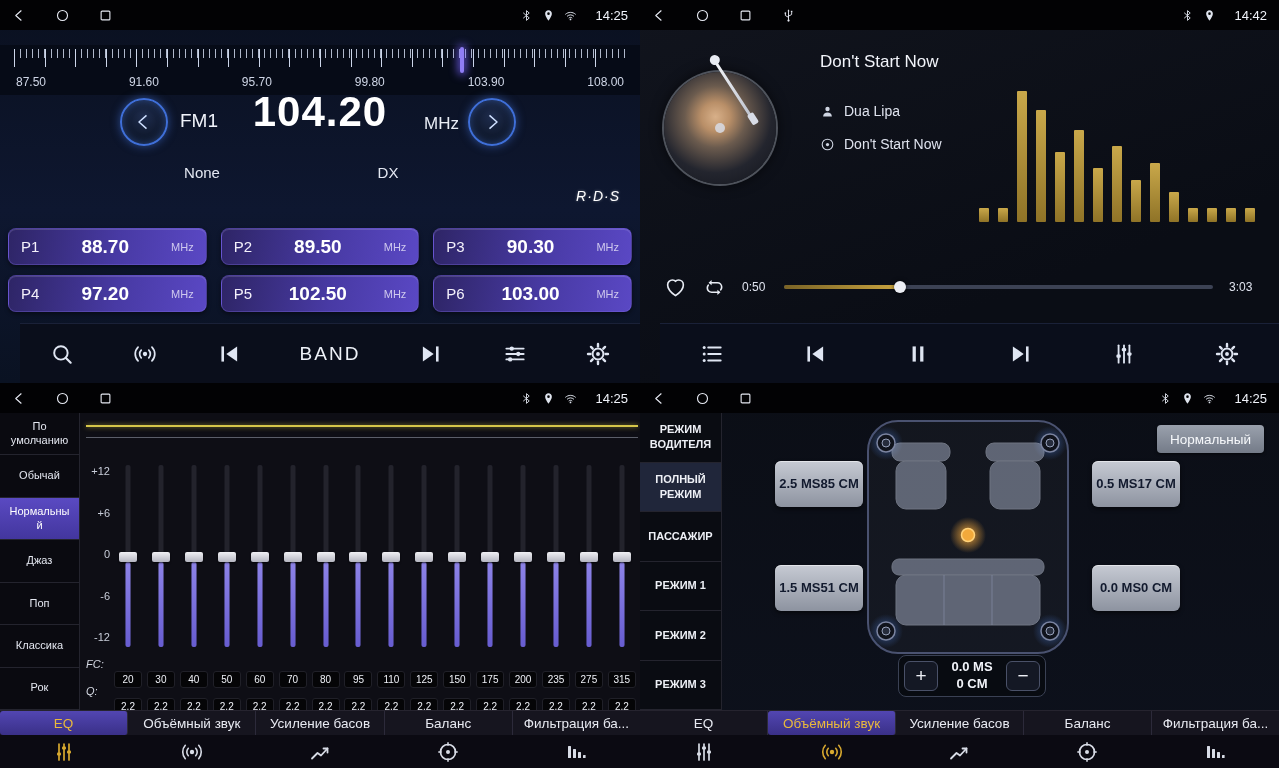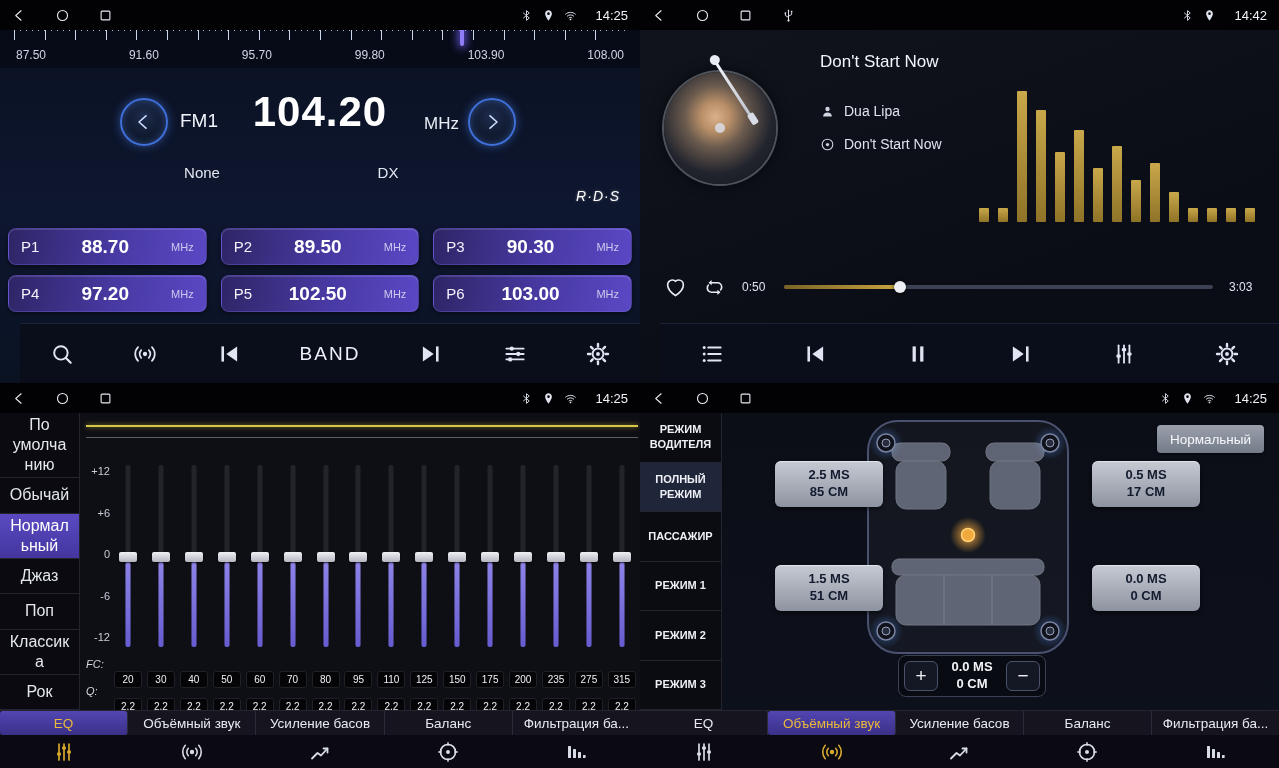--- a/index.html
+++ b/index.html
@@ -16,21 +16,21 @@
   .nav-btn svg { width:15px; height:15px; }
   .status-right { display:flex; gap:9px; align-items:center; color:#dfe4ee; }
   .st-ic { display:flex; }
   .st-ic svg { width:13px; height:13px; }
   .status-time { font-size:13px; color:#f0f3fa; margin-left:9px; }
   .ic { display:block; }
 
   
   .radio { left:0; top:0; width:640px; height:383px;
     background:linear-gradient(180deg,#0a101f 0%, #0e1730 55%, #0a1222 100%); }
-  .ruler { position:absolute; left:0; top:18px; width:100%; height:50px; background:#060b17; }
+  .ruler { position:absolute; left:0; top:45px; width:100%; height:50px; background:#060b17; }
   .ticks { position:absolute; left:14px; right:14px; top:4px; height:22px;
     background-image:
       repeating-linear-gradient(90deg, rgba(205,215,235,.85) 0 1px, transparent 1px 6.1px),
       repeating-linear-gradient(90deg, rgba(215,225,245,.95) 0 1px, transparent 1px 30.6px);
     background-size:100% 9px, 100% 18px; background-repeat:no-repeat; }
   .tuner-needle { position:absolute; left:460px; top:2px; width:4px; height:26px;
     background:#8f7df5; border-radius:2px; box-shadow:0 0 9px 2px rgba(120,100,255,.8); }
   .ruler-labels { position:absolute; left:0; right:0; top:30px; display:flex;
     justify-content:space-between; padding:0 16px; font-size:12px; color:#cfd6e6; }
   .tune-btn { position:absolute; width:48px; height:48px; border-radius:50%;
@@ -109,21 +109,21 @@
   .iconbar { height:33px; background:#0b0a12; display:flex; }
   .slot { flex:1; display:flex; align-items:center; justify-content:center; color:#d8dce6; }
   .slot svg { width:24px; height:24px; }
   .slot.active { color:#d8a92f; }
 
   
   .eq { left:0; top:383px; width:640px; height:385px; background:#0e0e15; }
   .eq-sidebar { position:absolute; left:0; top:30px; bottom:58px; width:80px; background:#0a0a10;
     border-right:1px solid #24242e; display:flex; flex-direction:column; }
   .eq-preset { flex:1; display:flex; align-items:center; justify-content:center; text-align:center;
-    font-size:16px; color:#e4e7f0; border-bottom:1px solid #24242e; padding:2px 9px;
+    font-size:11px; color:#e4e7f0; border-bottom:1px solid #24242e; padding:2px 9px;
     line-height:1.25; overflow-wrap:anywhere; }
   .eq-preset.selected { background:linear-gradient(180deg,#5a4ac2,#43369e); color:#fff; }
   .eq-main { position:absolute; left:80px; top:30px; right:0; bottom:58px; }
   .curve-yellow { position:absolute; left:6px; right:2px; top:12px; height:2px; background:#d6c64a;
     box-shadow:0 0 5px rgba(220,200,60,.7); }
   .curve-gray { position:absolute; left:6px; right:2px; top:24px; height:1px; background:#9aa0ae; opacity:.55; }
   .gain-scale { position:absolute; left:2px; top:52px; width:28px; height:178px; display:flex;
     flex-direction:column; justify-content:space-between; font-size:11px; color:#c8cdd9; text-align:right; }
   .sliders-row { position:absolute; left:34px; right:4px; top:52px; height:182px;
     display:flex; justify-content:space-between; }
@@ -151,23 +151,23 @@
     border-right:1px solid #24242e; display:flex; flex-direction:column; }
   .sr-mode { flex:1; display:flex; align-items:center; justify-content:center; text-align:center;
     font-size:11px; font-weight:bold; color:#eef0f6; border-bottom:1px solid #24242e;
     padding:2px 4px; line-height:1.35; }
   .sr-mode.selected { background:#20263a; }
   .profile-btn { position:absolute; right:15px; top:42px; width:107px; height:28px; border-radius:4px;
     background:linear-gradient(180deg,#9aa1ad,#747b88); color:#f6f8fb; font-size:13.5px;
     display:flex; align-items:center; justify-content:center; box-shadow:0 1px 3px rgba(0,0,0,.6); }
   .car-stage { position:absolute; left:220px; top:34px; width:216px; height:240px; }
   .car-stage svg { width:100%; height:100%; display:block; }
-  .delay { position:absolute; width:108px; height:46px; border-radius:6px;
+  .delay { position:absolute; width:88px; height:46px; border-radius:6px;
     background:linear-gradient(180deg,#c6cad3,#8d93a0);
-    display:flex; flex-direction:column; align-items:center; justify-content:center;
+    display:flex; flex-direction:row; align-items:center; justify-content:center;
     color:#121a2e; font-weight:bold; font-size:13px; line-height:1.3;
     box-shadow:0 2px 4px rgba(0,0,0,.55), inset 0 1px 0 rgba(255,255,255,.5); }
   .delay-fl { left:135px; top:78px; }
   .delay-fr { left:452px; top:78px; }
   .delay-rl { left:135px; top:182px; }
   .delay-rr { left:452px; top:182px; }
   .adjust { position:absolute; left:258px; top:272px; width:148px; height:42px;
     background:rgba(8,10,16,.88); border:1px solid #3a4154; border-radius:8px;
     display:flex; align-items:center; justify-content:space-between; padding:0 5px; }
   .adj-btn { width:34px; height:30px; border:1px solid #4a5168; border-radius:6px; background:#141824;

